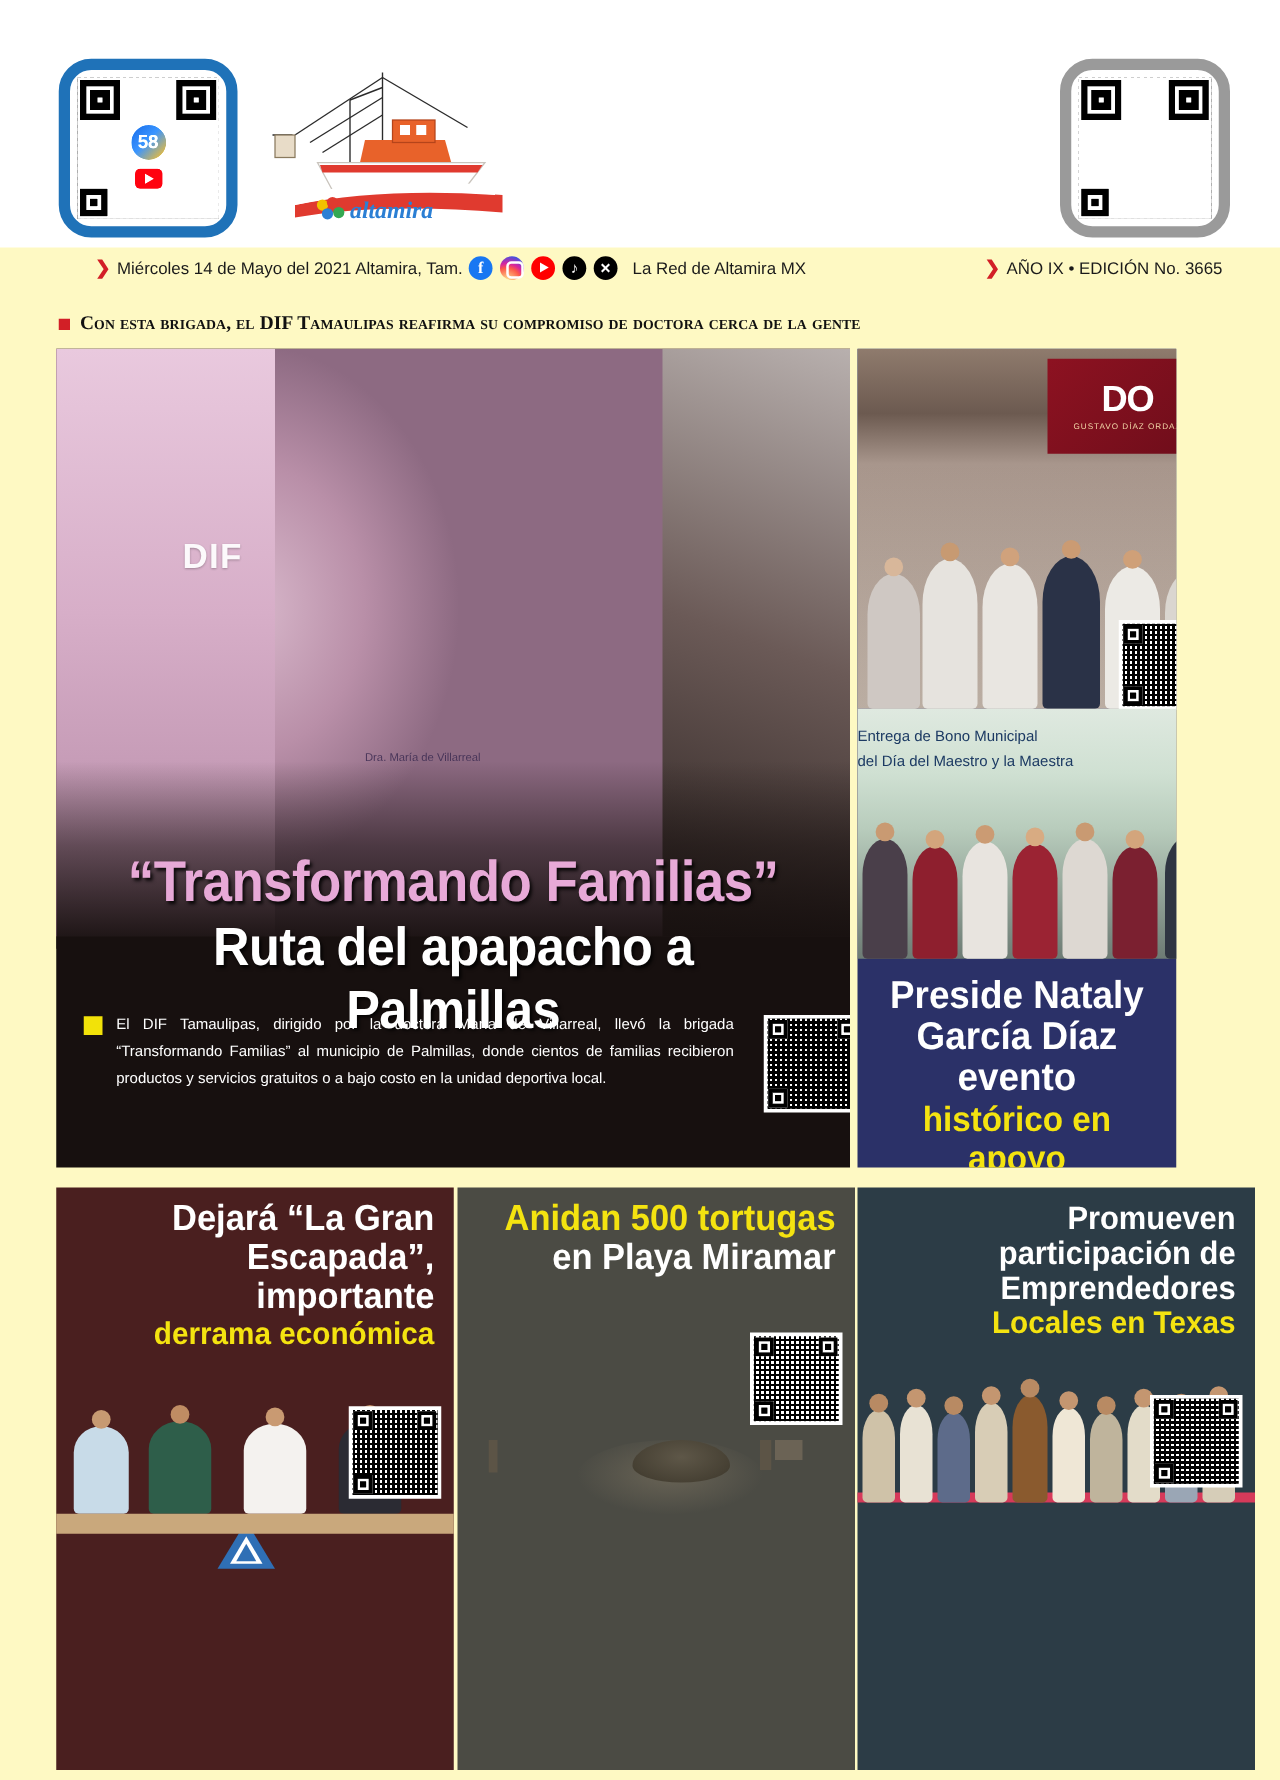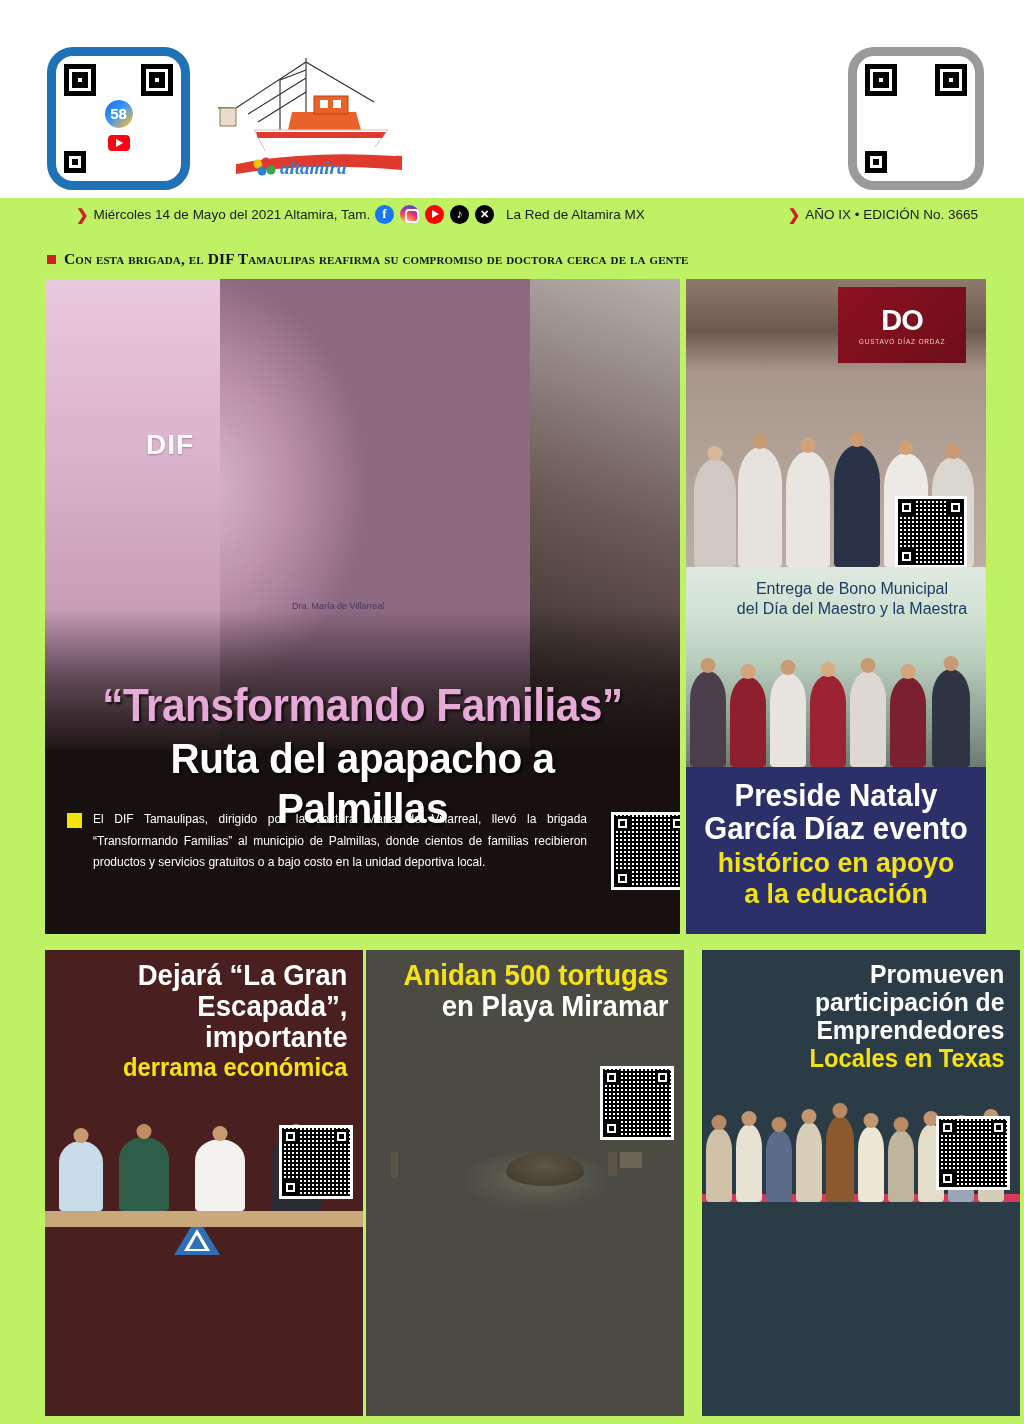--- a/index.html
+++ b/index.html
@@ -2,21 +2,21 @@
 <html><head>
 <meta charset="utf-8">
 <style>
   * { box-sizing: border-box; margin: 0; padding: 0; }
   html, body {
     width: 1024px; height: 1424px;
     background: #ffffff;
     font-family: "Liberation Sans", sans-serif;
     overflow: hidden;
   }
-  .page { position: relative; width: 1024px; height: 1424px; background: #bef264; }
+  .page { position: relative; width: 1024px; height: 1424px; background: #fef9c3; }
 
   
   .masthead { position: relative; height: 198px; background: #fff; }
 
   .qr-left {
     position: absolute; left: 47px; top: 47px;
     width: 143px; height: 143px;
     border: 9px solid #1f72b8; border-radius: 26px;
     background: #fff; padding: 6px;
   }
@@ -199,21 +199,21 @@
       repeating-linear-gradient(0deg, #111 0 2px, transparent 2px 4px);
     position:relative; filter:contrast(1.3);
   }
   .qr-mini-pat .e { position:absolute; width:15px; height:15px; border:3px solid #111; background:#fff;
     box-shadow: inset 0 0 0 2px #fff, inset 0 0 0 6px #111; }
   .qr-mini-pat .e.tl{left:1px;top:1px;} .qr-mini-pat .e.tr{right:1px;top:1px;} .qr-mini-pat .e.bl{left:1px;bottom:1px;}
   .lead-qr { left:566px; top:533px; width:78px; height:78px; }
 
   
   .rtop {
-    position:absolute; left:686px; top:9px; width:300px; height:655px;
+    position:absolute; left:686px; top:9px; width:255px; height:655px;
     background:#2b3168; overflow:hidden;
   }
   .rtop-photo1 {
     position:absolute; left:0; top:0; width:100%; height:288px;
     background:
       linear-gradient(180deg,#8f7b6d 0%, #6c5a50 18%, #a8968c 32%, #c9bcb0 100%);
   }
   .ordaz-sign {
     position:absolute; left:152px; top:8px; width:128px; height:76px;
     background:linear-gradient(135deg,#8d1221 0%, #6d0d1a 100%);
@@ -224,22 +224,22 @@
   .ordaz-sub { color:#f2d7a8; font-size:6.5px; letter-spacing:.8px; margin-top:3px; }
   .rtop-people {
     position:absolute; left:0; bottom:0; width:100%; height:200px;
     background:linear-gradient(180deg, rgba(255,255,255,0) 0%, rgba(60,45,40,.1) 100%);
   }
   .rtop-photo2 {
     position:absolute; left:0; top:288px; width:100%; height:200px;
     background: linear-gradient(180deg,#dfe9e0 0%, #cfe0d2 26%, #b8ccbc 48%, #6d7b74 100%);
   }
   .banner-txt {
-    position:absolute; left:0; top:12px; width:100%; text-align:center;
-    font-family:"Liberation Sans",sans-serif; color:#1c3a63; font-size:16px; line-height:20px;padding-left:32px;
+    position:absolute; left:0; top:12px; width:100%; 
+    font-family:"Liberation Sans",sans-serif; color:#1c3a63; font-size:12px; line-height:20px;
   }
   .rtop-head { position:absolute; left:0; top:492px; width:100%; padding:8px 10px 0; text-align:center; }
   .rtop-h1 { font-family:"Liberation Sans",sans-serif; font-weight:bold; color:#fff;
     font-size:31px; line-height:33px; transform:scaleX(.95); }
   .rtop-h2 { font-family:"Liberation Sans",sans-serif; font-weight:bold; color:#f4e310;
     font-size:28px; line-height:31px; margin-top:2px; transform:scaleX(.95); }
   .rtop-qr { left:209px; top:217px; width:72px; height:72px; }
 
   
   .bcol { position:absolute; top:680px; width:318px; height:466px; }
@@ -514,21 +514,21 @@
         <div class="qr-mini bq">
           <div class="qr-mini-pat">
             <span class="e tl"></span>
             <span class="e tr"></span>
             <span class="e bl"></span>
           </div>
         </div>
       </div>
     </div>
 
-    <div class="bcol c3" style="background:#2c3c46;margin-left:16px;">
+    <div class="bcol c3" style="background:#2c3c46;">
       <div class="bcol-head">
         <div class="bh-w" style="font-size:26px;line-height:28px;">Promueven participación
 de Emprendedores</div>
         <div class="bh-y">Locales en Texas</div>
       </div>
       <div class="bcol-photo ph-street" style="top:118px;">
         <svg style="position:absolute;left:0;top:0;width:100%;height:55%;" viewBox="0 0 318 190">
           <g fill="#3e5540">
             <path d="M40 190 L46 80 L52 190 Z"></path>
               <path d="M46 80 q-28-18-38 4 q20-6 38 4 q14-22 36-14 q-20 2-36 10"></path>

